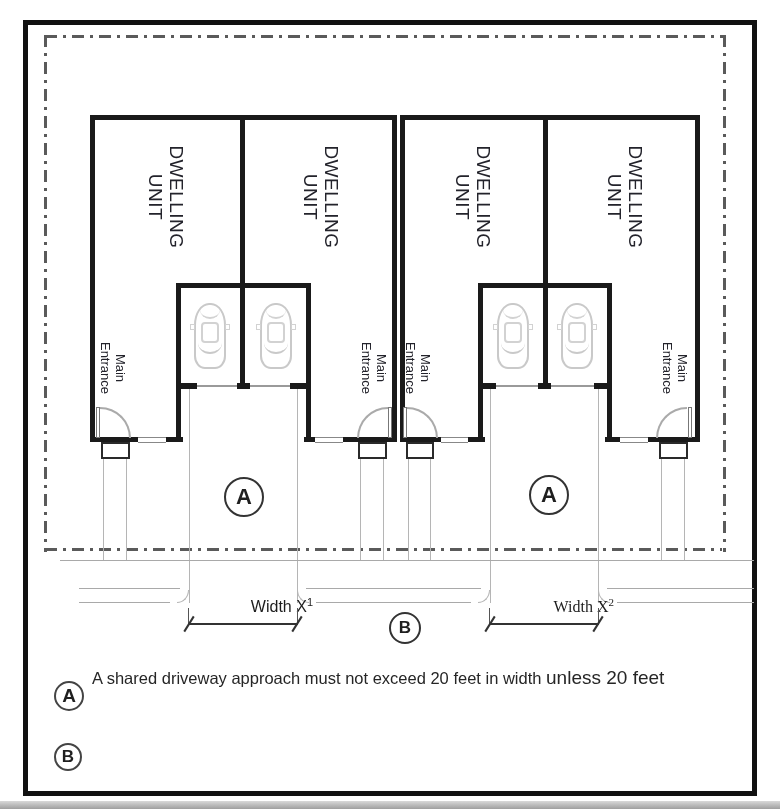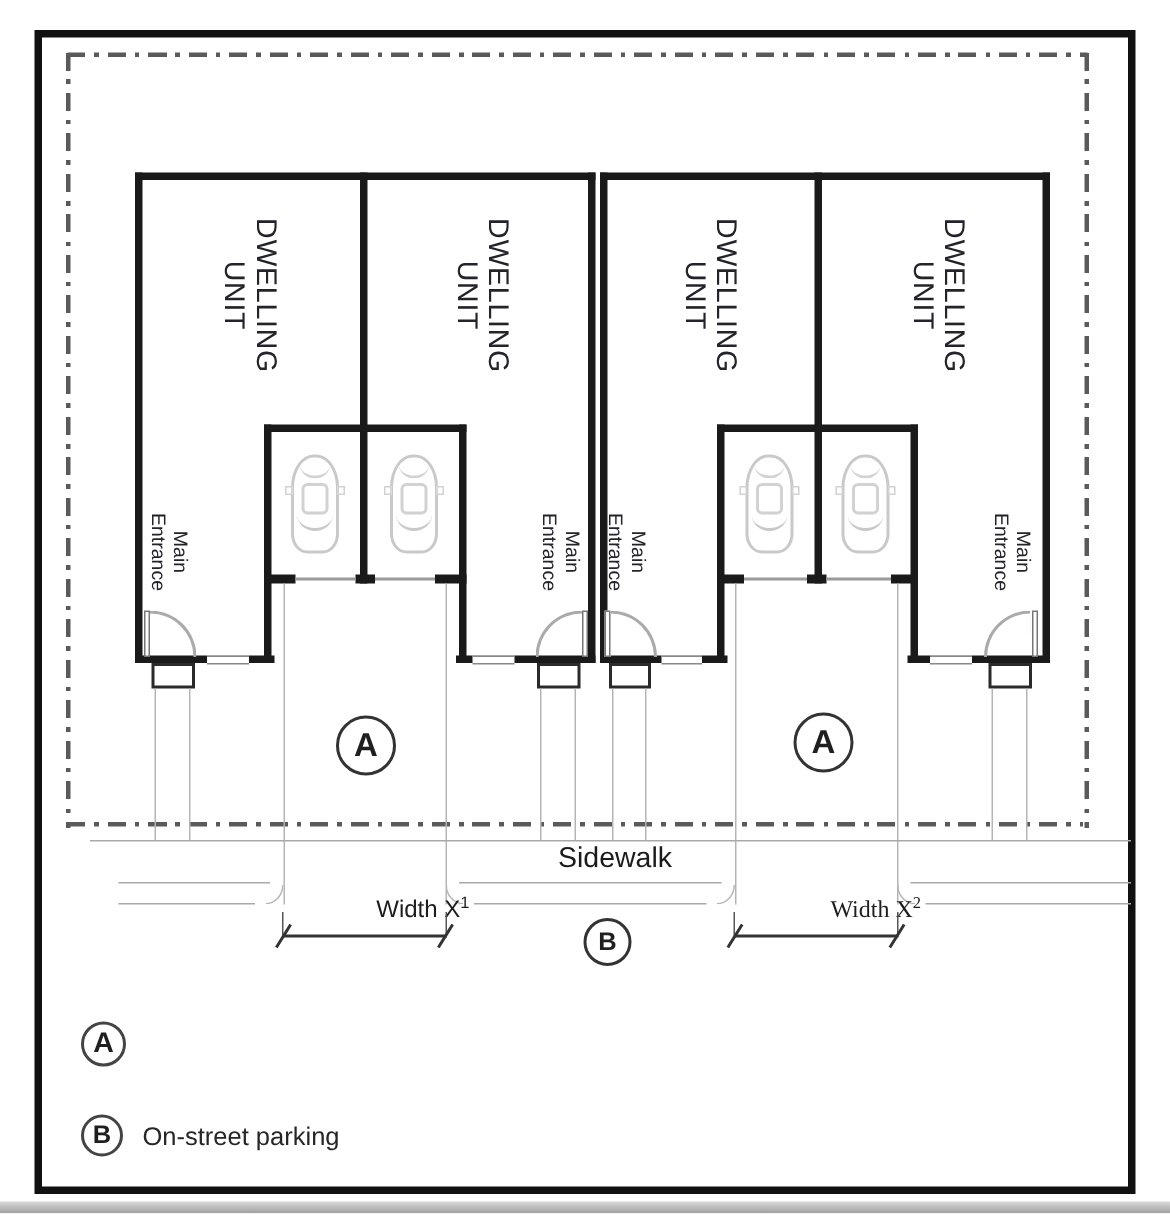--- a/index.html
+++ b/index.html
@@ -164,38 +164,37 @@
   <div class="filBR" style="left:478px;top:590px;"></div>
   <div class="filBL" style="left:598px;top:590px;"></div>
 
   <div class="thinh" style="left:60px;top:560px;width:694px;"></div>
   <div class="thinh" style="left:79px;top:588px;width:101px;"></div>
   <div class="thinh" style="left:306px;top:588px;width:175px;"></div>
   <div class="thinh" style="left:607px;top:588px;width:147px;"></div>
   <div class="thinh" style="left:79px;top:602px;width:91px;"></div>
   <div class="thinh" style="left:316px;top:602px;width:155px;"></div>
   <div class="thinh" style="left:617px;top:602px;width:137px;"></div>
-  <div class="swlabel" style="left:340px;top:562px;">Sidewalk</div>
 
   <div class="circ" style="left:224px;top:477px;width:40px;height:40px;font-size:22px;">A</div>
   <div class="circ" style="left:529px;top:475px;width:40px;height:40px;font-size:22px;">A</div>
   <div class="circ" style="left:389px;top:612px;width:32px;height:32px;font-size:17px;border-width:2px;">B</div>
 
   <div class="dimlabel" style="left:173px;top:596px;"><span>Width X</span><sup>1</sup></div>
   <div class="dimline" style="left:189px;top:623px;width:109px;"></div>
   <div class="dimtickv" style="left:188px;top:608px;"></div>
   <div class="dimtickv" style="left:297px;top:608px;"></div>
   <div class="dimslash" style="left:188px;top:615px;"></div>
   <div class="dimslash" style="left:296px;top:615px;"></div>
 
   <div class="dimlabel" style="left:474px;top:596px;font-family:Liberation Serif, serif;"><span>Width X</span><sup>2</sup></div>
   <div class="dimline" style="left:490px;top:623px;width:109px;"></div>
   <div class="dimtickv" style="left:489px;top:608px;"></div>
   <div class="dimtickv" style="left:598px;top:608px;"></div>
   <div class="dimslash" style="left:489px;top:615px;"></div>
   <div class="dimslash" style="left:597px;top:615px;"></div>
 
   <div class="circ" style="left:54px;top:681px;width:30px;height:30px;font-size:19px;border-width:2px;border-color:#444;">A</div>
+  <div class="legend-line" style="left:92px;top:667px;"><span>A shared driveway approach must not exceed 20 feet in width </span><span class="emph">unless 20 feet</span></div>
   <div class="circ" style="left:54px;top:743px;width:28px;height:28px;font-size:17px;border-width:2px;border-color:#444;">B</div>
-  <div class="legend-line" style="left:95px;top:748px;font-size:17px;">On-street parking</div>
 
   <div class="graybar" style="top:801px;"></div>
 </div>
 
 </body></html>

